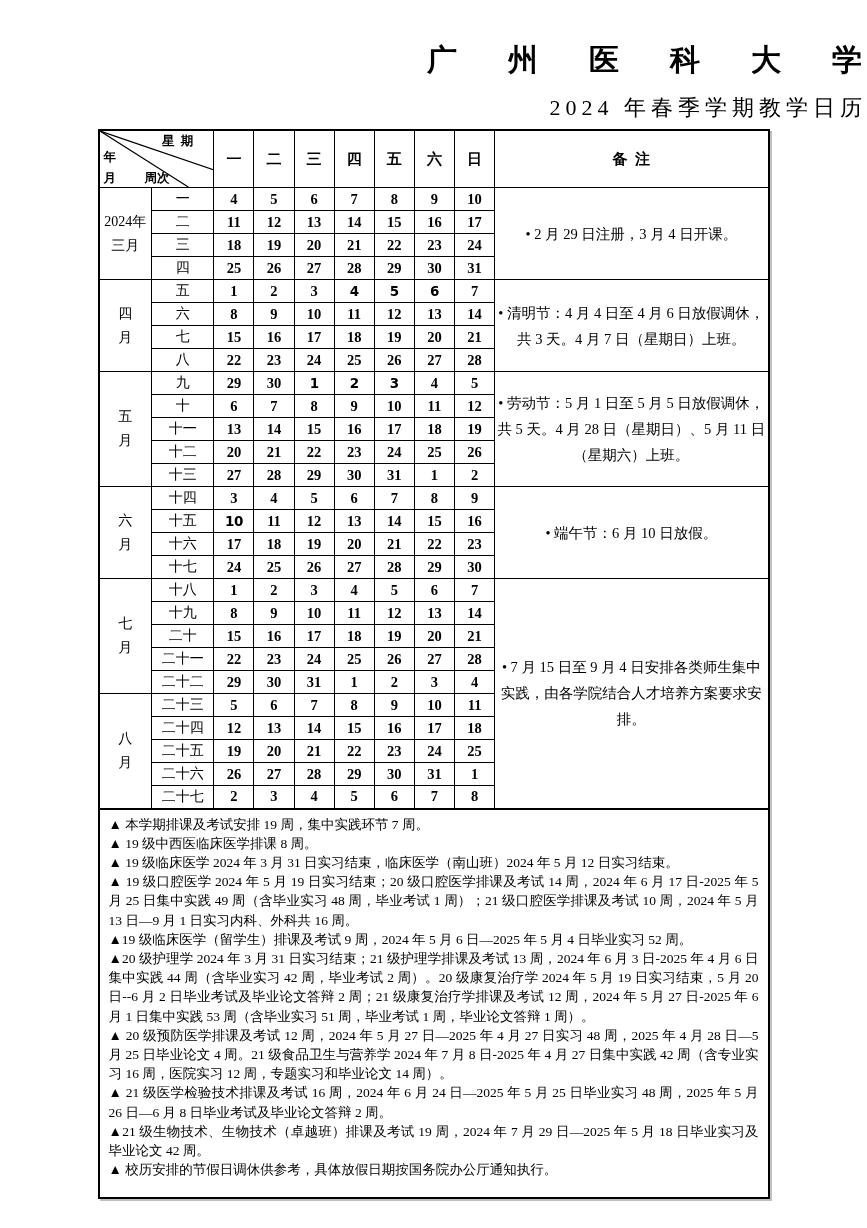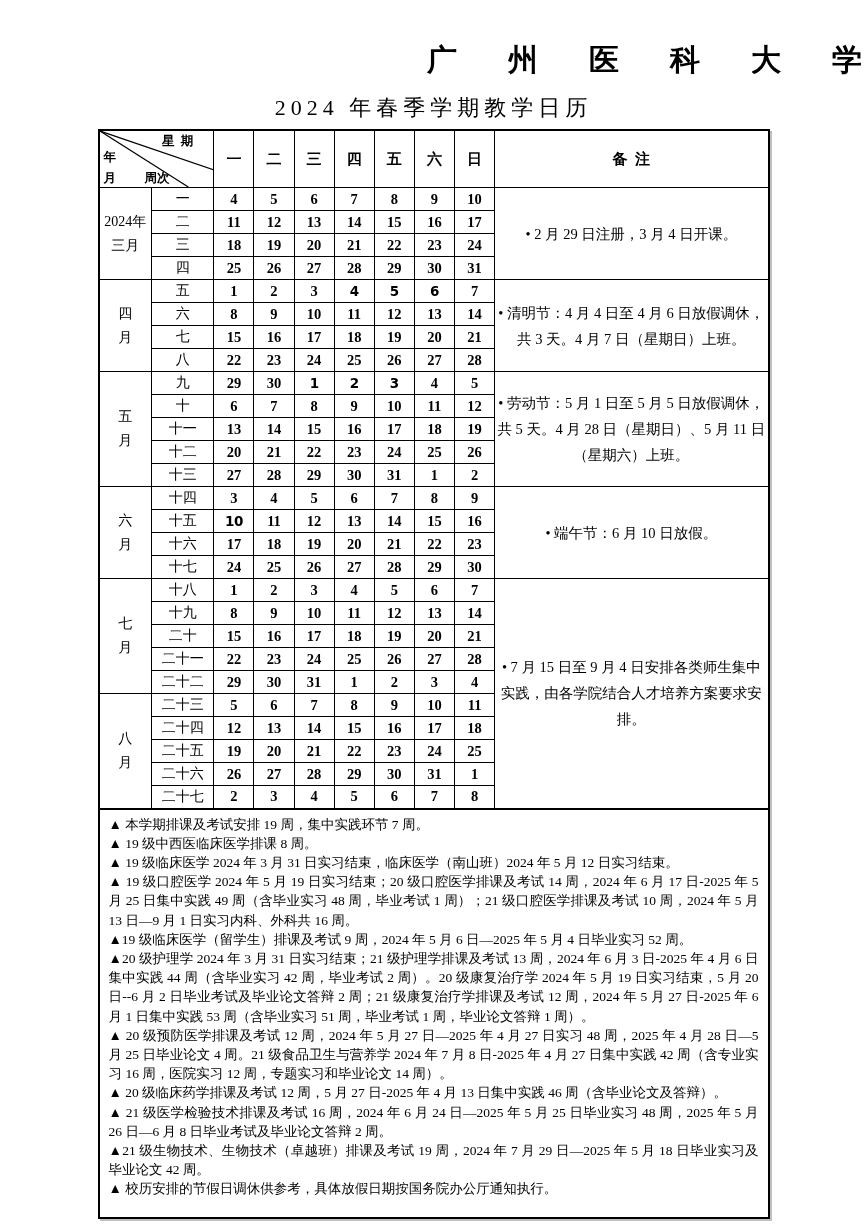--- a/index.html
+++ b/index.html
@@ -21,21 +21,21 @@
     text-align: right;
     font-size: 30px;
     line-height: 38px;
     font-weight: bold;
     letter-spacing: 5px;
     white-space: pre;
     font-family: Liberation Mono, monospace;
   }
   .subtitle {
     margin-top: 14px;
-    text-align: center;
+    text-align: right;
     font-size: 22px;
     line-height: 26px;
     letter-spacing: 5px;
     white-space: pre;
   }
   .sheet {
     width: 672px;
     margin: 8px auto 0 auto;
     box-shadow: 2px 2px 0 rgba(140,140,140,0.55);
   }
@@ -454,20 +454,19 @@
     </table>
 
     <div class="notes">
         <div class="fn">▲ 本学期排课及考试安排 19 周，集中实践环节 7 周。</div>
         <div class="fn">▲ 19 级中西医临床医学排课 8 周。</div>
         <div class="fn">▲ 19 级临床医学 2024 年 3 月 31 日实习结束，临床医学（南山班）2024 年 5 月 12 日实习结束。</div>
         <div class="fn">▲ 19 级口腔医学 2024 年 5 月 19 日实习结束；20 级口腔医学排课及考试 14 周，2024 年 6 月 17 日-2025 年 5 月 25 日集中实践 49 周（含毕业实习 48 周，毕业考试 1 周）；21 级口腔医学排课及考试 10 周，2024 年 5 月 13 日—9 月 1 日实习内科、外科共 16 周。</div>
         <div class="fn">▲19 级临床医学（留学生）排课及考试 9 周，2024 年 5 月 6 日—2025 年 5 月 4 日毕业实习 52 周。</div>
         <div class="fn">▲20 级护理学 2024 年 3 月 31 日实习结束；21 级护理学排课及考试 13 周，2024 年 6 月 3 日-2025 年 4 月 6 日集中实践 44 周（含毕业实习 42 周，毕业考试 2 周）。20 级康复治疗学 2024 年 5 月 19 日实习结束，5 月 20 日--6 月 2 日毕业考试及毕业论文答辩 2 周；21 级康复治疗学排课及考试 12 周，2024 年 5 月 27 日-2025 年 6 月 1 日集中实践 53 周（含毕业实习 51 周，毕业考试 1 周，毕业论文答辩 1 周）。</div>
         <div class="fn">▲ 20 级预防医学排课及考试 12 周，2024 年 5 月 27 日—2025 年 4 月 27 日实习 48 周，2025 年 4 月 28 日—5 月 25 日毕业论文 4 周。21 级食品卫生与营养学 2024 年 7 月 8 日-2025 年 4 月 27 日集中实践 42 周（含专业实习 16 周，医院实习 12 周，专题实习和毕业论文 14 周）。</div>
-        <div class="fn">▲ 20 级临床药学排课及考试 12 周，5 月 27 日-2025 年 4 月 13 日集中实践 46 周（含毕业论文及答辩）。</div>
         <div class="fn">▲ 21 级医学检验技术排课及考试 16 周，2024 年 6 月 24 日—2025 年 5 月 25 日毕业实习 48 周，2025 年 5 月 26 日—6 月 8 日毕业考试及毕业论文答辩 2 周。</div>
         <div class="fn">▲21 级生物技术、生物技术（卓越班）排课及考试 19 周，2024 年 7 月 29 日—2025 年 5 月 18 日毕业实习及毕业论文 42 周。</div>
         <div class="fn">▲ 校历安排的节假日调休供参考，具体放假日期按国务院办公厅通知执行。</div>
       </div>
   </div>
 
 </div>
 
 </body></html>

